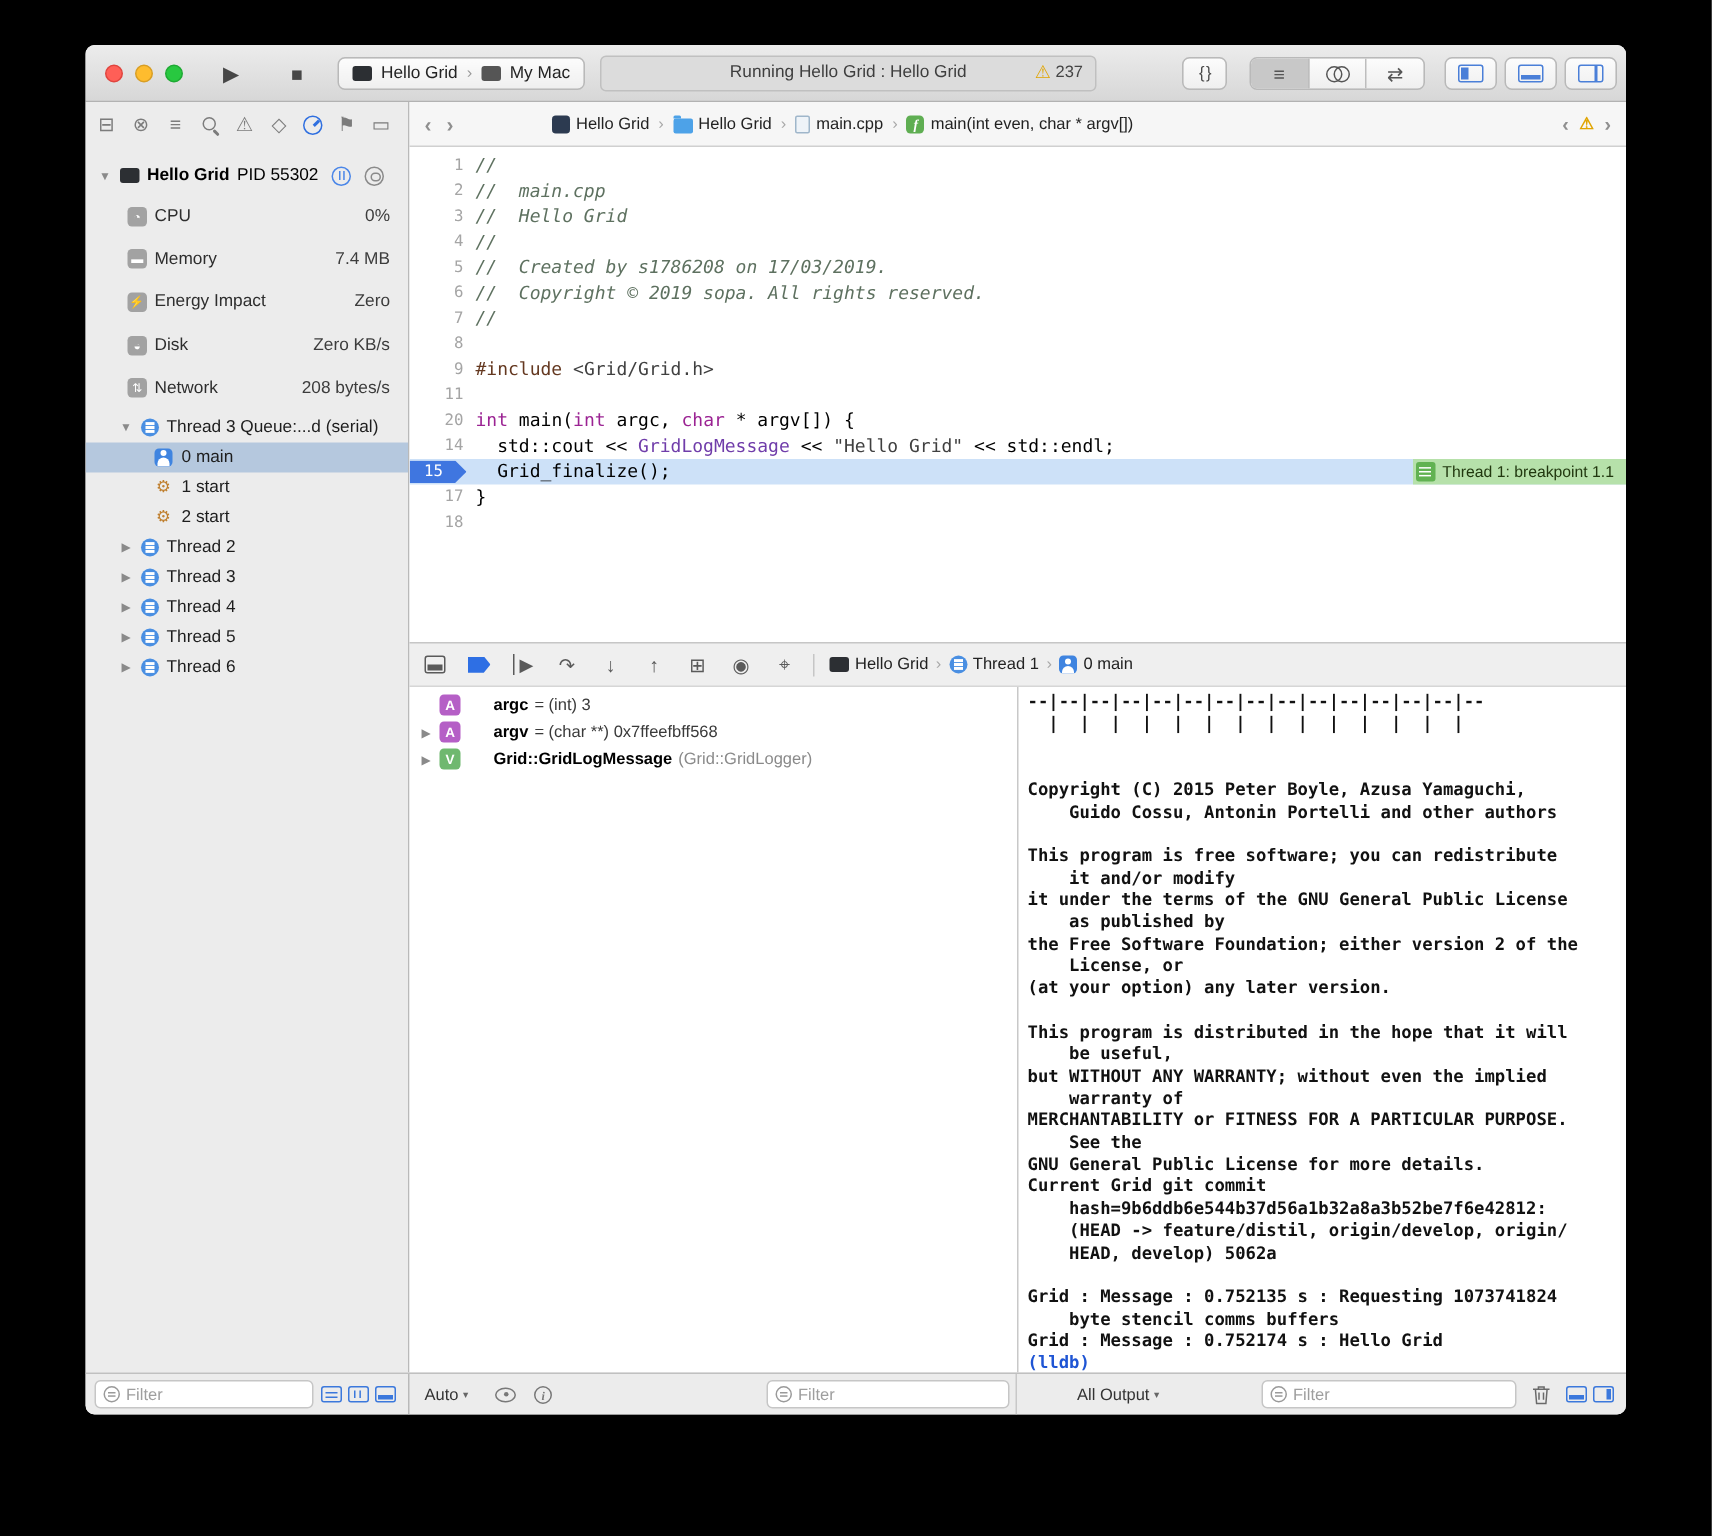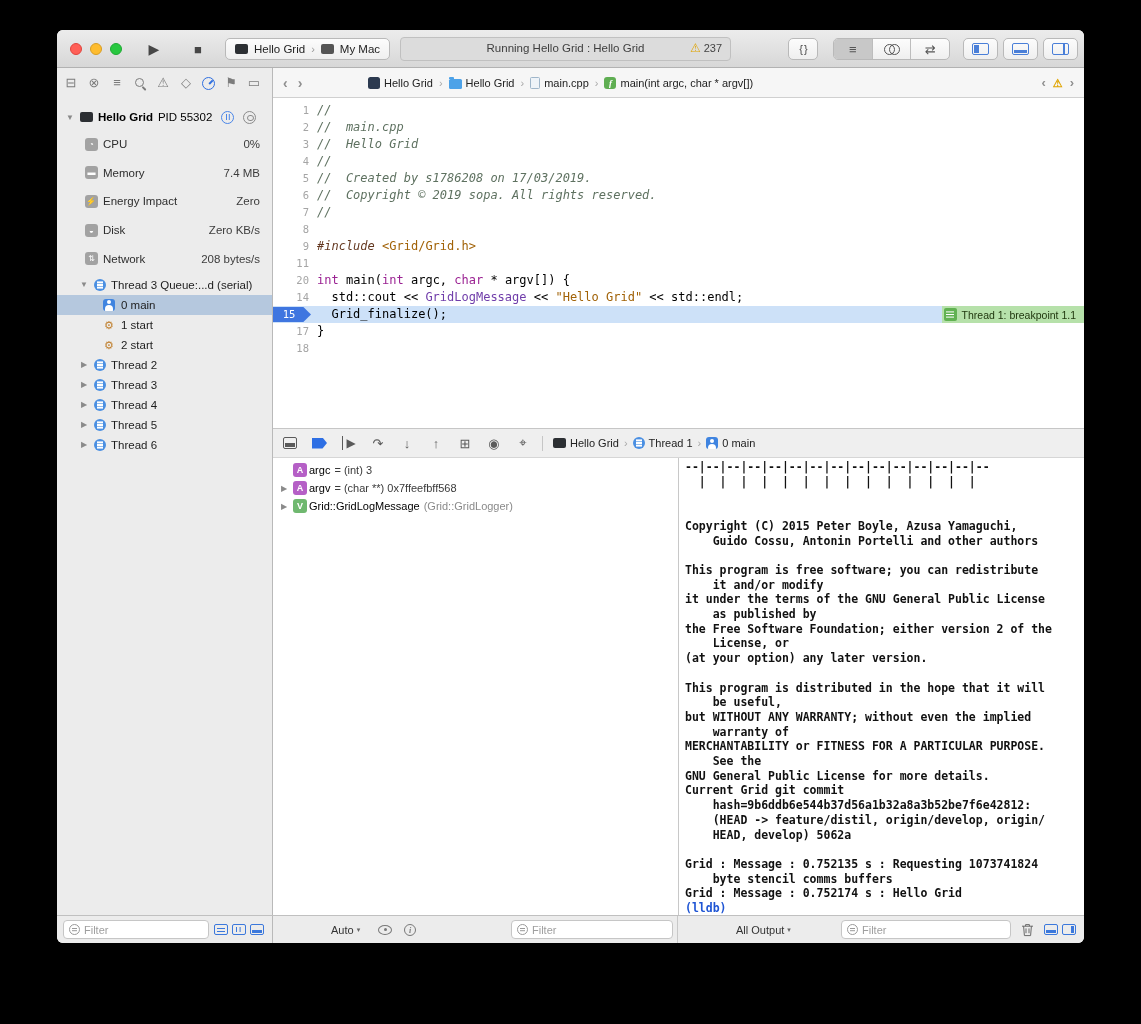--- a/index.html
+++ b/index.html
@@ -106,22 +106,22 @@
   
   .editor{position:absolute;left:216px;top:68px;right:0;height:330px;background:#fff;overflow:hidden;padding-top:4px;}
   .cl{display:flex;height:17px;line-height:17px;font:12px/17px "DejaVu Sans Mono",monospace;}
   .cl.cur{background:#cde1f8;}
   .gut{flex:none;width:44px;text-align:right;padding-right:8px;color:#a5a5a5;font-size:10.5px;}
   .gut.ipbadge{width:38px;margin:1px 6px 1px 0;height:15px;line-height:15px;background:#3f76e0;color:#fff;
     text-align:center;padding-right:6px;font-size:10.5px;
     clip-path:polygon(0 0,80% 0,100% 50%,80% 100%,0 100%);}
   .codetxt{flex:0 0 auto;white-space:pre;}
   .tk-cm{color:#5e7160;font-style:italic;}
-  .tk-pp{color:#643820;font-style:italic;}
-  .tk-str{color:#a16207;}
+  .tk-pp{color:#643820;}
+  .tk-str{color:#404040;}
   .tk-kw{color:#9b2393;}
   .tk-ty{color:#703daa;}
   .tk-num{color:#1c00cf;}
   .tk-pl{color:#000;}
   .annot{margin-left:auto;display:flex;align-items:center;background:#b6e1aa;height:17px;flex:none;}
   .aicon{width:13px;height:13px;background:#61b252;border-radius:2px;margin:0 5px 0 2px;flex:none;}
   .stripes{position:relative;}
   .stripes::before{content:"";position:absolute;left:2.5px;right:2.5px;top:5.7px;height:1.2px;background:#fff;
     box-shadow:0 -2.6px 0 #fff,0 2.6px 0 #fff;}
   .atext{font:10.5px "Liberation Sans",sans-serif;color:#21380f;padding-right:8px;white-space:nowrap;}
@@ -138,43 +138,43 @@
   .dbsep{width:1px;height:15px;background:#c6c6c6;margin:0 10px 0 12px;}
   .dbcrumbs{display:flex;align-items:center;gap:5px;font-size:11px;color:#222;}
 
   
   .debugarea{position:absolute;left:216px;top:428px;right:0;bottom:28px;background:#fff;}
   .varspane{position:absolute;left:0;top:0;width:405px;bottom:0;overflow:hidden;padding-top:3px;}
   .vrow{display:flex;align-items:center;height:18px;font-size:11px;color:#3a3a3a;padding-left:8px;}
   .vdisc{width:12px;font-size:8px;color:#8a8a8a;flex:none;}
   .vbadge{width:14px;height:14px;border-radius:3px;color:#fff;font:bold 9px/14px "Liberation Sans",sans-serif;
     text-align:center;flex:none;}
-  .vname{font-weight:normal;color:#000;margin-left:2px;white-space:pre;}
+  .vname{font-weight:bold;color:#000;margin-left:22px;white-space:pre;}
   .vval{margin-left:4px;white-space:pre;}
   .vval.muted{color:#8a8a8a;}
   .consolepane{position:absolute;left:405px;top:0;right:0;bottom:0;border-left:1px solid #c8c8c8;overflow:hidden;}
   .console-pre{margin:0;padding:2px 0 0 6px;font:bold 11.5px/14.7px "DejaVu Sans Mono",monospace;
     color:#111;white-space:pre;}
   .lldb{color:#1f55d4;}
 
   
   .bottombar{position:absolute;left:0;right:0;bottom:0;height:28px;background:#ececec;border-top:1px solid #c0c0c0;}
   .bbsec{position:absolute;top:0;bottom:0;display:flex;align-items:center;}
   .bb1{left:0;width:216px;border-right:1px solid #b9b9b9;padding:0 8px 0 6px;}
   .bb2{left:216px;width:405px;border-right:1px solid #c8c8c8;padding:0 4px 0 10px;}
-  .bb3{left:621px;right:0;padding:0 8px 0 10px;}
+  .bb3{left:651px;right:0;padding:0 8px 0 10px;}
   .filter{display:flex;align-items:center;background:#fff;border:1px solid #c6c6c6;border-radius:4px;
     height:19px;padding:0 5px;gap:4px;}
   .filter input{border:none;outline:none;font-size:11px;color:#333;background:transparent;width:100%;padding:0;
     font-family:"Liberation Sans",sans-serif;}
   .filter input::placeholder{color:#9e9e9e;}
   .filtericon{width:11px;height:11px;border:1px solid #9a9a9a;border-radius:50%;position:relative;flex:none;}
   .filtericon::before{content:"";position:absolute;left:2px;right:2px;top:2.6px;height:1px;background:#9a9a9a;
     box-shadow:0 2.2px 0 #9a9a9a;}
-  .scopebtn{display:flex;align-items:center;gap:3px;font-size:11px;color:#333;margin-left:48px;}
+  .scopebtn{display:flex;align-items:center;gap:3px;font-size:11px;color:#333;}
   .dd{font-size:7px;color:#666;}
   .mini{width:14px;height:11px;border:1.3px solid #3b78dc;border-radius:2px;position:relative;flex:none;}
   .mini.lh::after{content:"";position:absolute;left:2px;right:2px;top:2.6px;height:1.2px;background:#3b78dc;box-shadow:0 3px 0 #3b78dc;}
   .mini.lv::after{content:"";position:absolute;top:2px;bottom:2px;left:3.2px;width:1.2px;background:#3b78dc;box-shadow:3.6px 0 0 #3b78dc;}
   .mini.fb::after{content:"";position:absolute;left:1px;right:1px;bottom:1px;height:3px;background:#3b78dc;}
   .mini.fr::after{content:"";position:absolute;top:1px;bottom:1px;right:1px;width:3.5px;background:#3b78dc;}
   .eyeicon{width:14px;height:10px;border:1px solid #787878;border-radius:50%;position:relative;flex:none;}
   .eyeicon::after{content:"";position:absolute;left:4.6px;top:2.6px;width:3px;height:3px;background:#787878;border-radius:50%;}
   .infoicon{width:12px;height:12px;border:1px solid #787878;border-radius:50%;
     font:italic bold 8px/11px "Liberation Serif",serif;text-align:center;color:#787878;flex:none;}
@@ -265,21 +265,21 @@
           <span class="clabel">Hello Grid</span>
         </span>
         <span class="csep">›</span>
         <span class="crumb">
           <span class="ci ic-file"></span>
           <span class="clabel">main.cpp</span>
         </span>
         <span class="csep">›</span>
         <span class="crumb">
           <span class="ci ic-func">f</span>
-          <span class="clabel">main(int argc, char * argv[])</span>
+          <span class="clabel">main(int even, char * argv[])</span>
         </span>
       </div>
     <div class="jumpissues">
       <span>‹</span>
       <span class="warnglyph" style="font-size:11px;">⚠</span>
       <span>›</span>
     </div>
   </div>
 
   <div class="sidebar">

